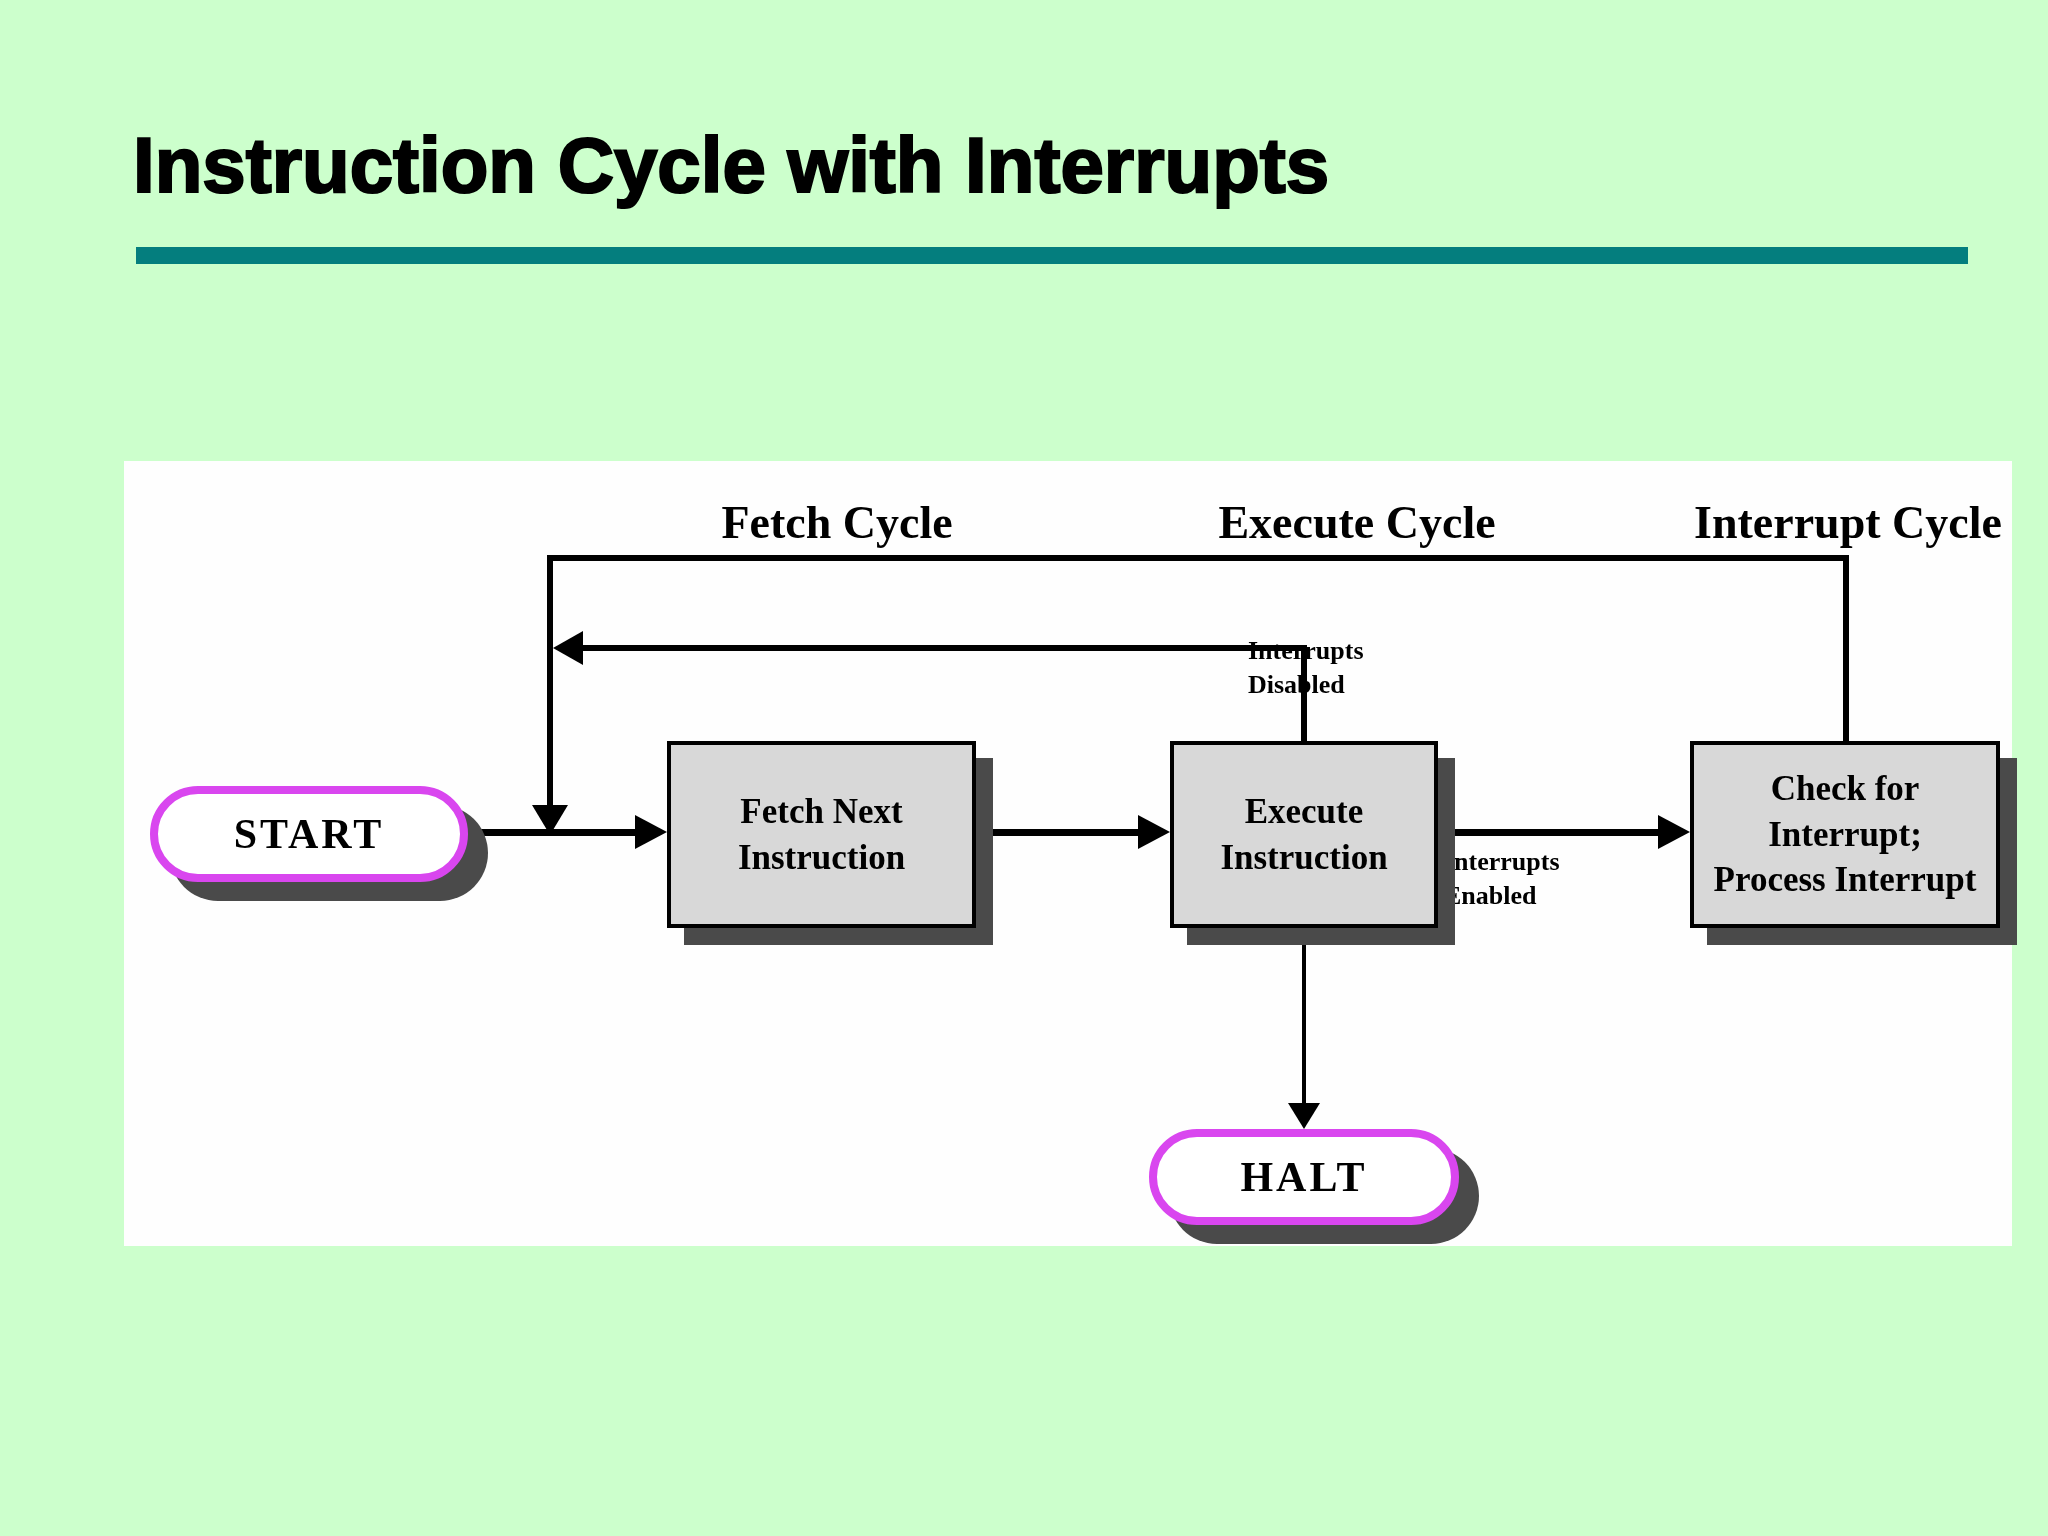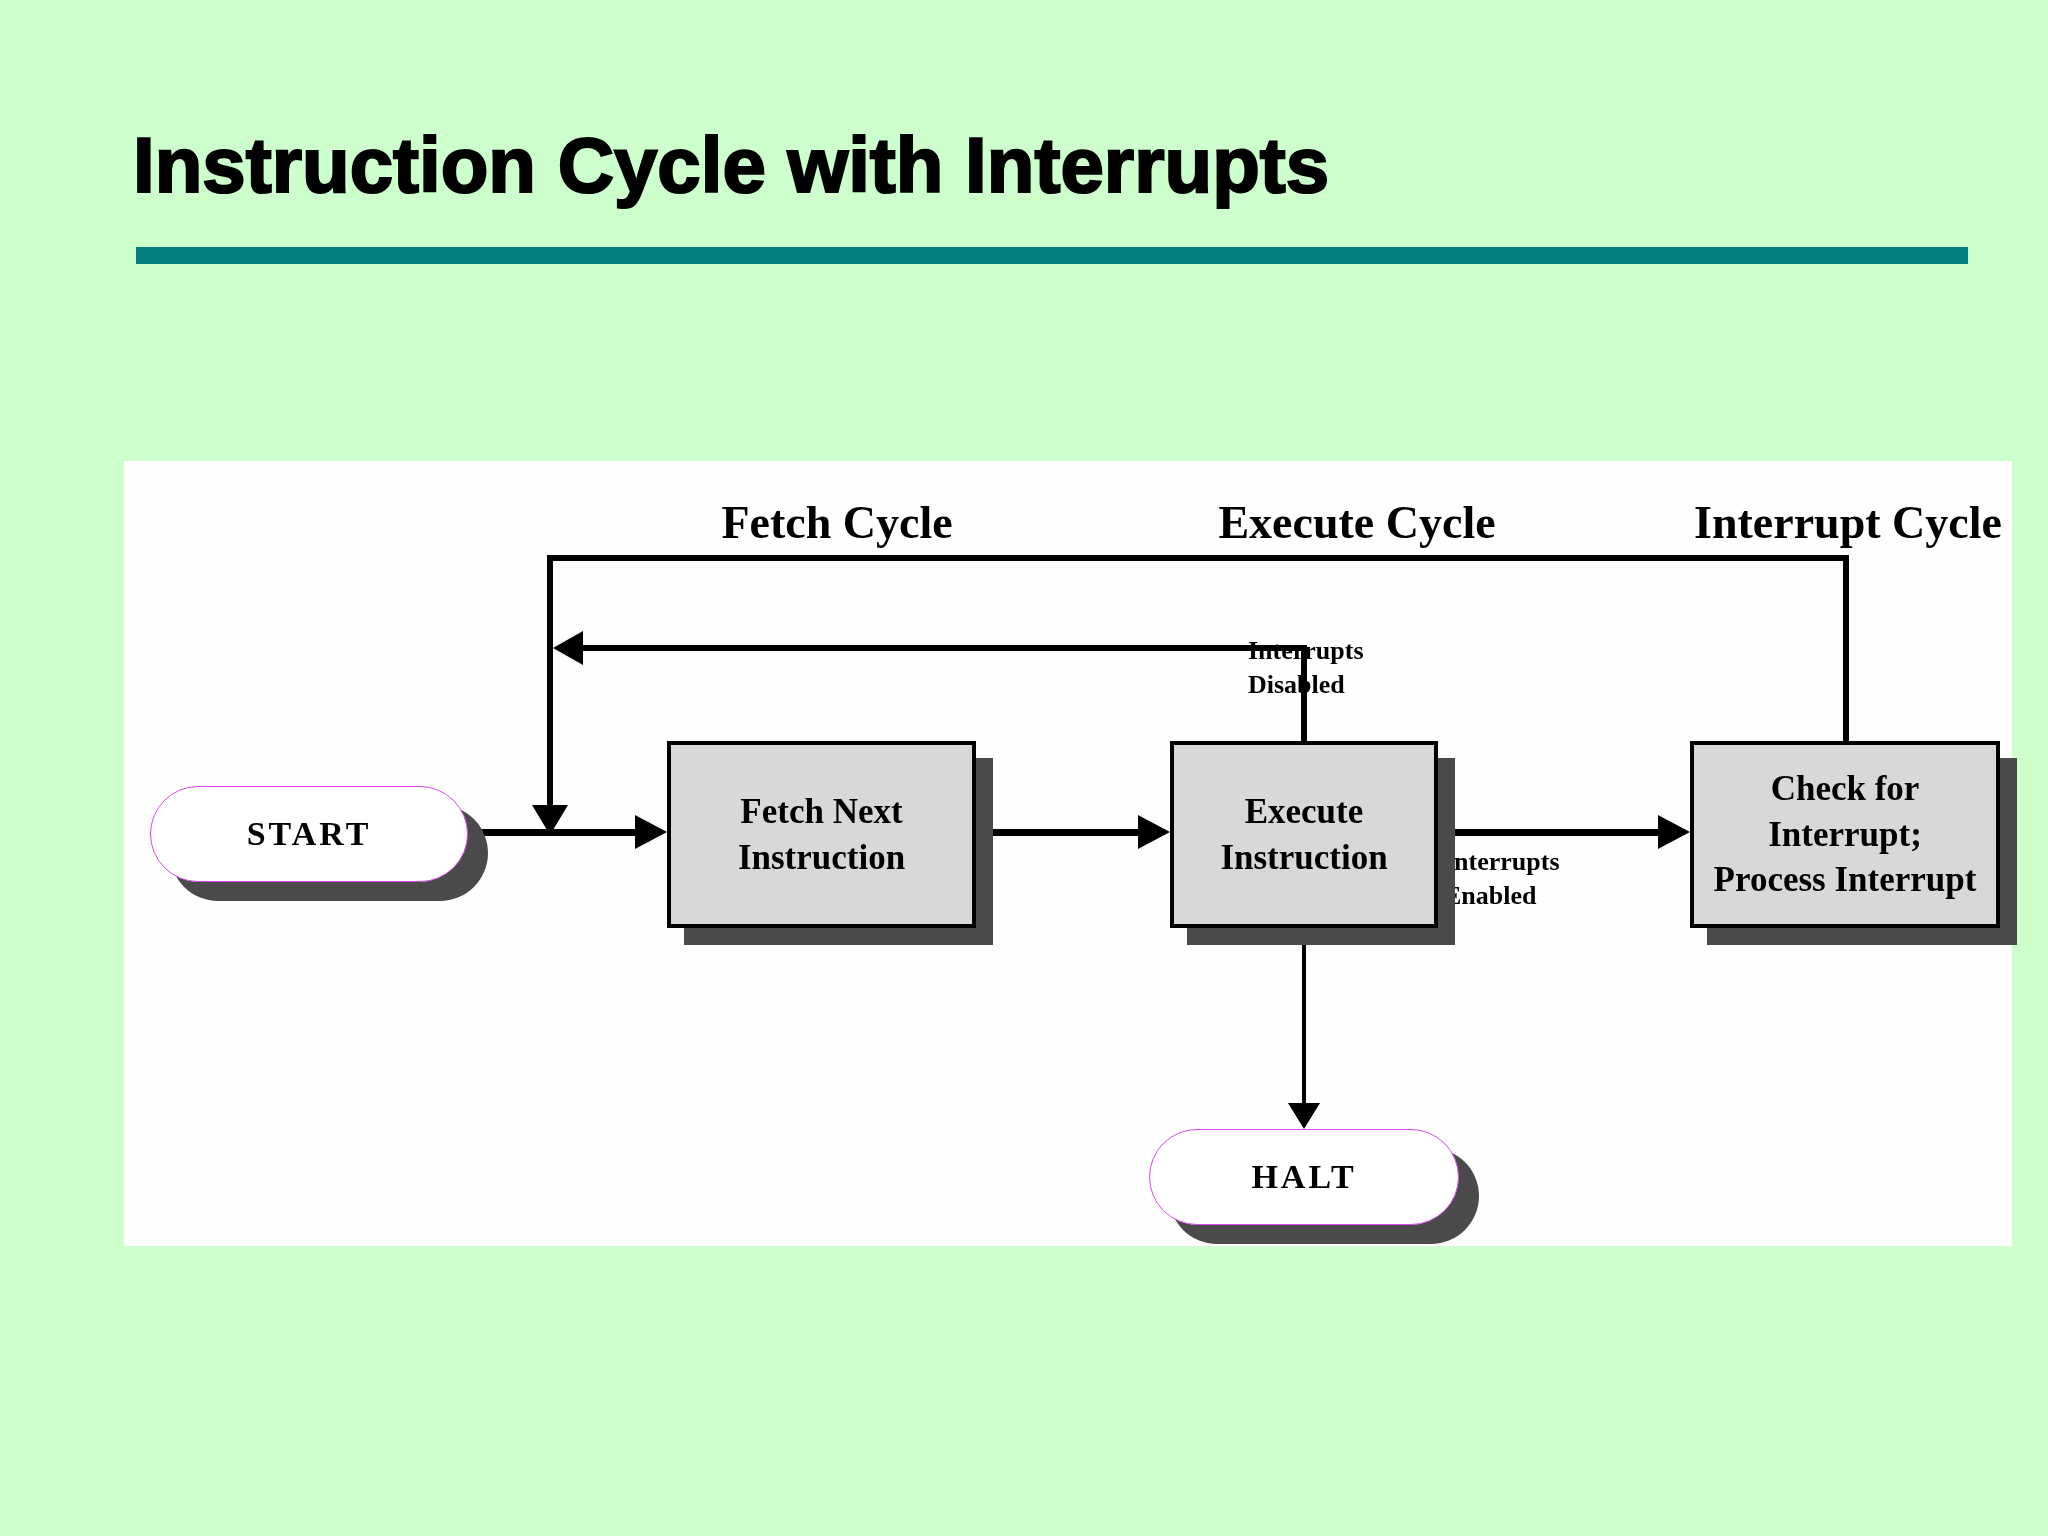--- a/index.html
+++ b/index.html
@@ -44,24 +44,24 @@
     box-shadow:17px 17px 0 0 var(--shadow);
     display:flex;align-items:center;justify-content:center;
     text-align:center;font-weight:700;font-size:35px;line-height:1.3;
     white-space:pre-line;
   }
   .box-fetch{left:531px;width:309px;}
   .box-execute{left:1034px;width:268px;}
   .box-check{left:1554px;width:310px;}
 
   .pill{
-    position:absolute;height:96px;background:#fff;border:1px solid #d946ef;
+    position:absolute;height:96px;background:#fff;border:8px solid #d946ef;
     border-radius:52px;box-shadow:20px 19px 0 0 var(--shadow);
     display:flex;align-items:center;justify-content:center;
-    font-weight:700;font-size:34px;letter-spacing:3px;
+    font-weight:700;font-size:42px;letter-spacing:3px;
   }
   .pill-start{left:14px;top:313px;width:318px;}
   .pill-halt{left:1013px;top:656px;width:310px;}
 
   .edge-label{
     position:absolute;width:280px;text-align:left;
     font-weight:700;font-size:26px;line-height:1.3;white-space:pre-line;
   }
   .lbl-disabled{left:1112px;top:161px;}
   .lbl-enabled{left:1308px;top:372px;}

